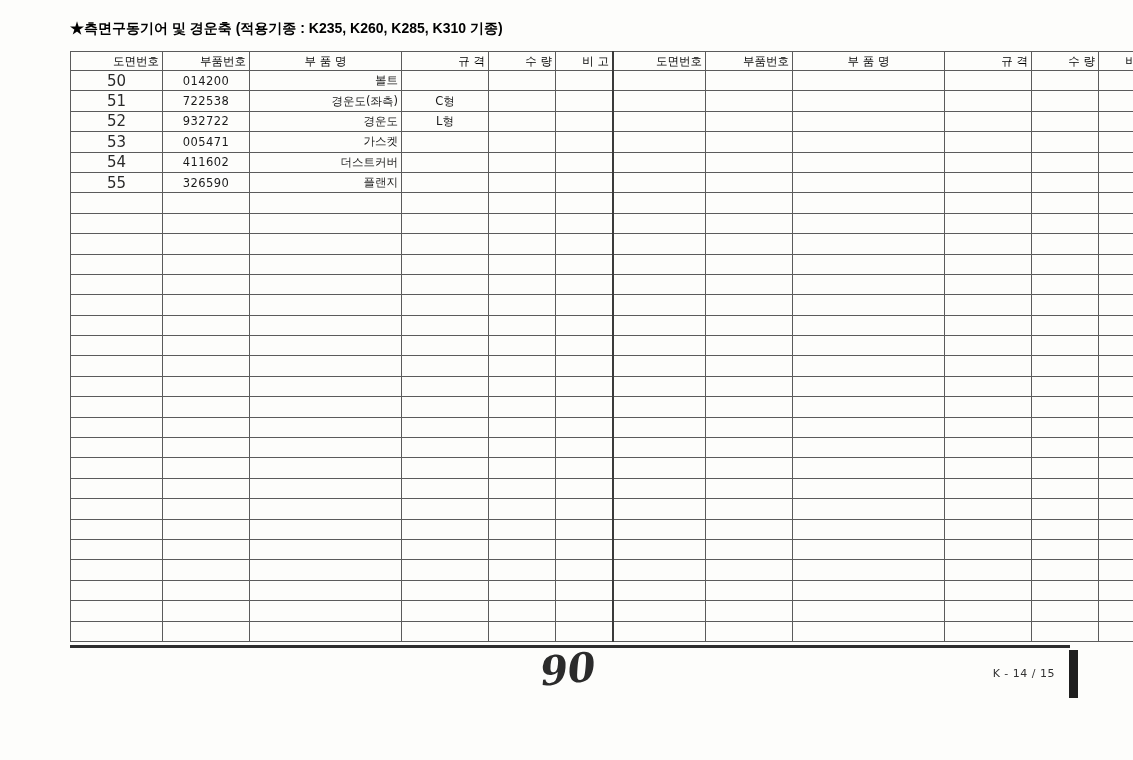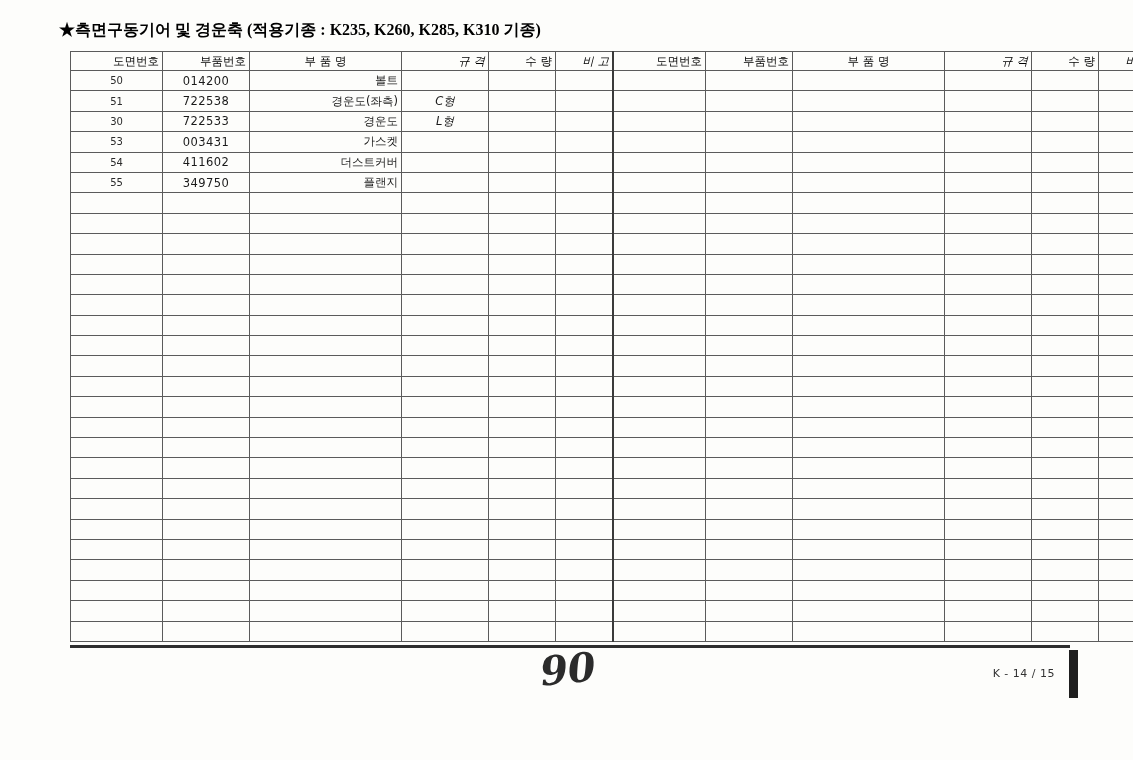--- a/index.html
+++ b/index.html
@@ -19,25 +19,25 @@
     position: absolute;
     left: 0; top: 0;
     width: 1133px;
     height: 760px;
     background: #fdfdfb;
   }
 
   
   .title {
     position: absolute;
-    left: 59px;
+    left: 70px;
     top: 20px;
-    font-size: 16px;
+    font-size: 14px;
     font-weight: bold;
-    font-family: Liberation Serif, serif;
+    font-family: Liberation Sans, sans-serif;
     letter-spacing: 0px;
     white-space: nowrap;
     color: #000;
   }
 
   
   .parts-table {
     position: absolute;
     left: 70px;
     top: 51px;
@@ -60,24 +60,24 @@
     text-align: right;
     font-size: 11.5px;
     font-weight: normal;
     height: 18px;
     color: #000;
   }
   .mid-sep { border-left: 2px solid #3a3a3a !important; }
   .c-dwg   { width: 85px;  text-align: center; }
   .c-part  { width: 80px;  text-align: center; margin-top: 28px; }
   .c-name  { width: 145px; text-align: right; padding-left: 8px; }
-  .c-spec  { width: 80px;  text-align: center; font-style: italic; }
+  .c-spec  { width: 80px;  text-align: center; }
   .c-qty   { width: 60px;  text-align: center; }
-  .c-note  { width: 50px;  text-align: center; font-style: italic; }
-  td.idx { font-size: 10px; color: #2a2a2a; }
+  .c-note  { width: 50px;  text-align: center; }
+  td.idx { font-size: 15px; color: #2a2a2a; }
   td.num { letter-spacing: 0.4px; }
 
   
   .footer-rule {
     position: absolute;
     left: 70px;
     top: 645px;
     width: 1000px;
     height: 3px;
     background: #2e2e2e;
@@ -167,36 +167,36 @@
           <td class="c-qty"></td>
           <td class="c-note"></td>
           <td class="c-dwg idx mid-sep"></td>
           <td class="c-part num"></td>
           <td class="c-name"></td>
           <td class="c-spec"></td>
           <td class="c-qty"></td>
           <td class="c-note"></td>
         </tr>
         <tr>
-          <td class="c-dwg idx">30</td>
-          <td class="c-part num">722533</td>
+          <td class="c-dwg idx">52</td>
+          <td class="c-part num">932722</td>
           <td class="c-name">경운도</td>
           <td class="c-spec">L형</td>
           <td class="c-qty"></td>
           <td class="c-note"></td>
           <td class="c-dwg idx mid-sep"></td>
           <td class="c-part num"></td>
           <td class="c-name"></td>
           <td class="c-spec"></td>
           <td class="c-qty"></td>
           <td class="c-note"></td>
         </tr>
         <tr>
           <td class="c-dwg idx">53</td>
-          <td class="c-part num">003431</td>
+          <td class="c-part num">005471</td>
           <td class="c-name">가스켓</td>
           <td class="c-spec"></td>
           <td class="c-qty"></td>
           <td class="c-note"></td>
           <td class="c-dwg idx mid-sep"></td>
           <td class="c-part num"></td>
           <td class="c-name"></td>
           <td class="c-spec"></td>
           <td class="c-qty"></td>
           <td class="c-note"></td>
@@ -210,21 +210,21 @@
           <td class="c-note"></td>
           <td class="c-dwg idx mid-sep"></td>
           <td class="c-part num"></td>
           <td class="c-name"></td>
           <td class="c-spec"></td>
           <td class="c-qty"></td>
           <td class="c-note"></td>
         </tr>
         <tr>
           <td class="c-dwg idx">55</td>
-          <td class="c-part num">349750</td>
+          <td class="c-part num">326590</td>
           <td class="c-name">플랜지</td>
           <td class="c-spec"></td>
           <td class="c-qty"></td>
           <td class="c-note"></td>
           <td class="c-dwg idx mid-sep"></td>
           <td class="c-part num"></td>
           <td class="c-name"></td>
           <td class="c-spec"></td>
           <td class="c-qty"></td>
           <td class="c-note"></td>

